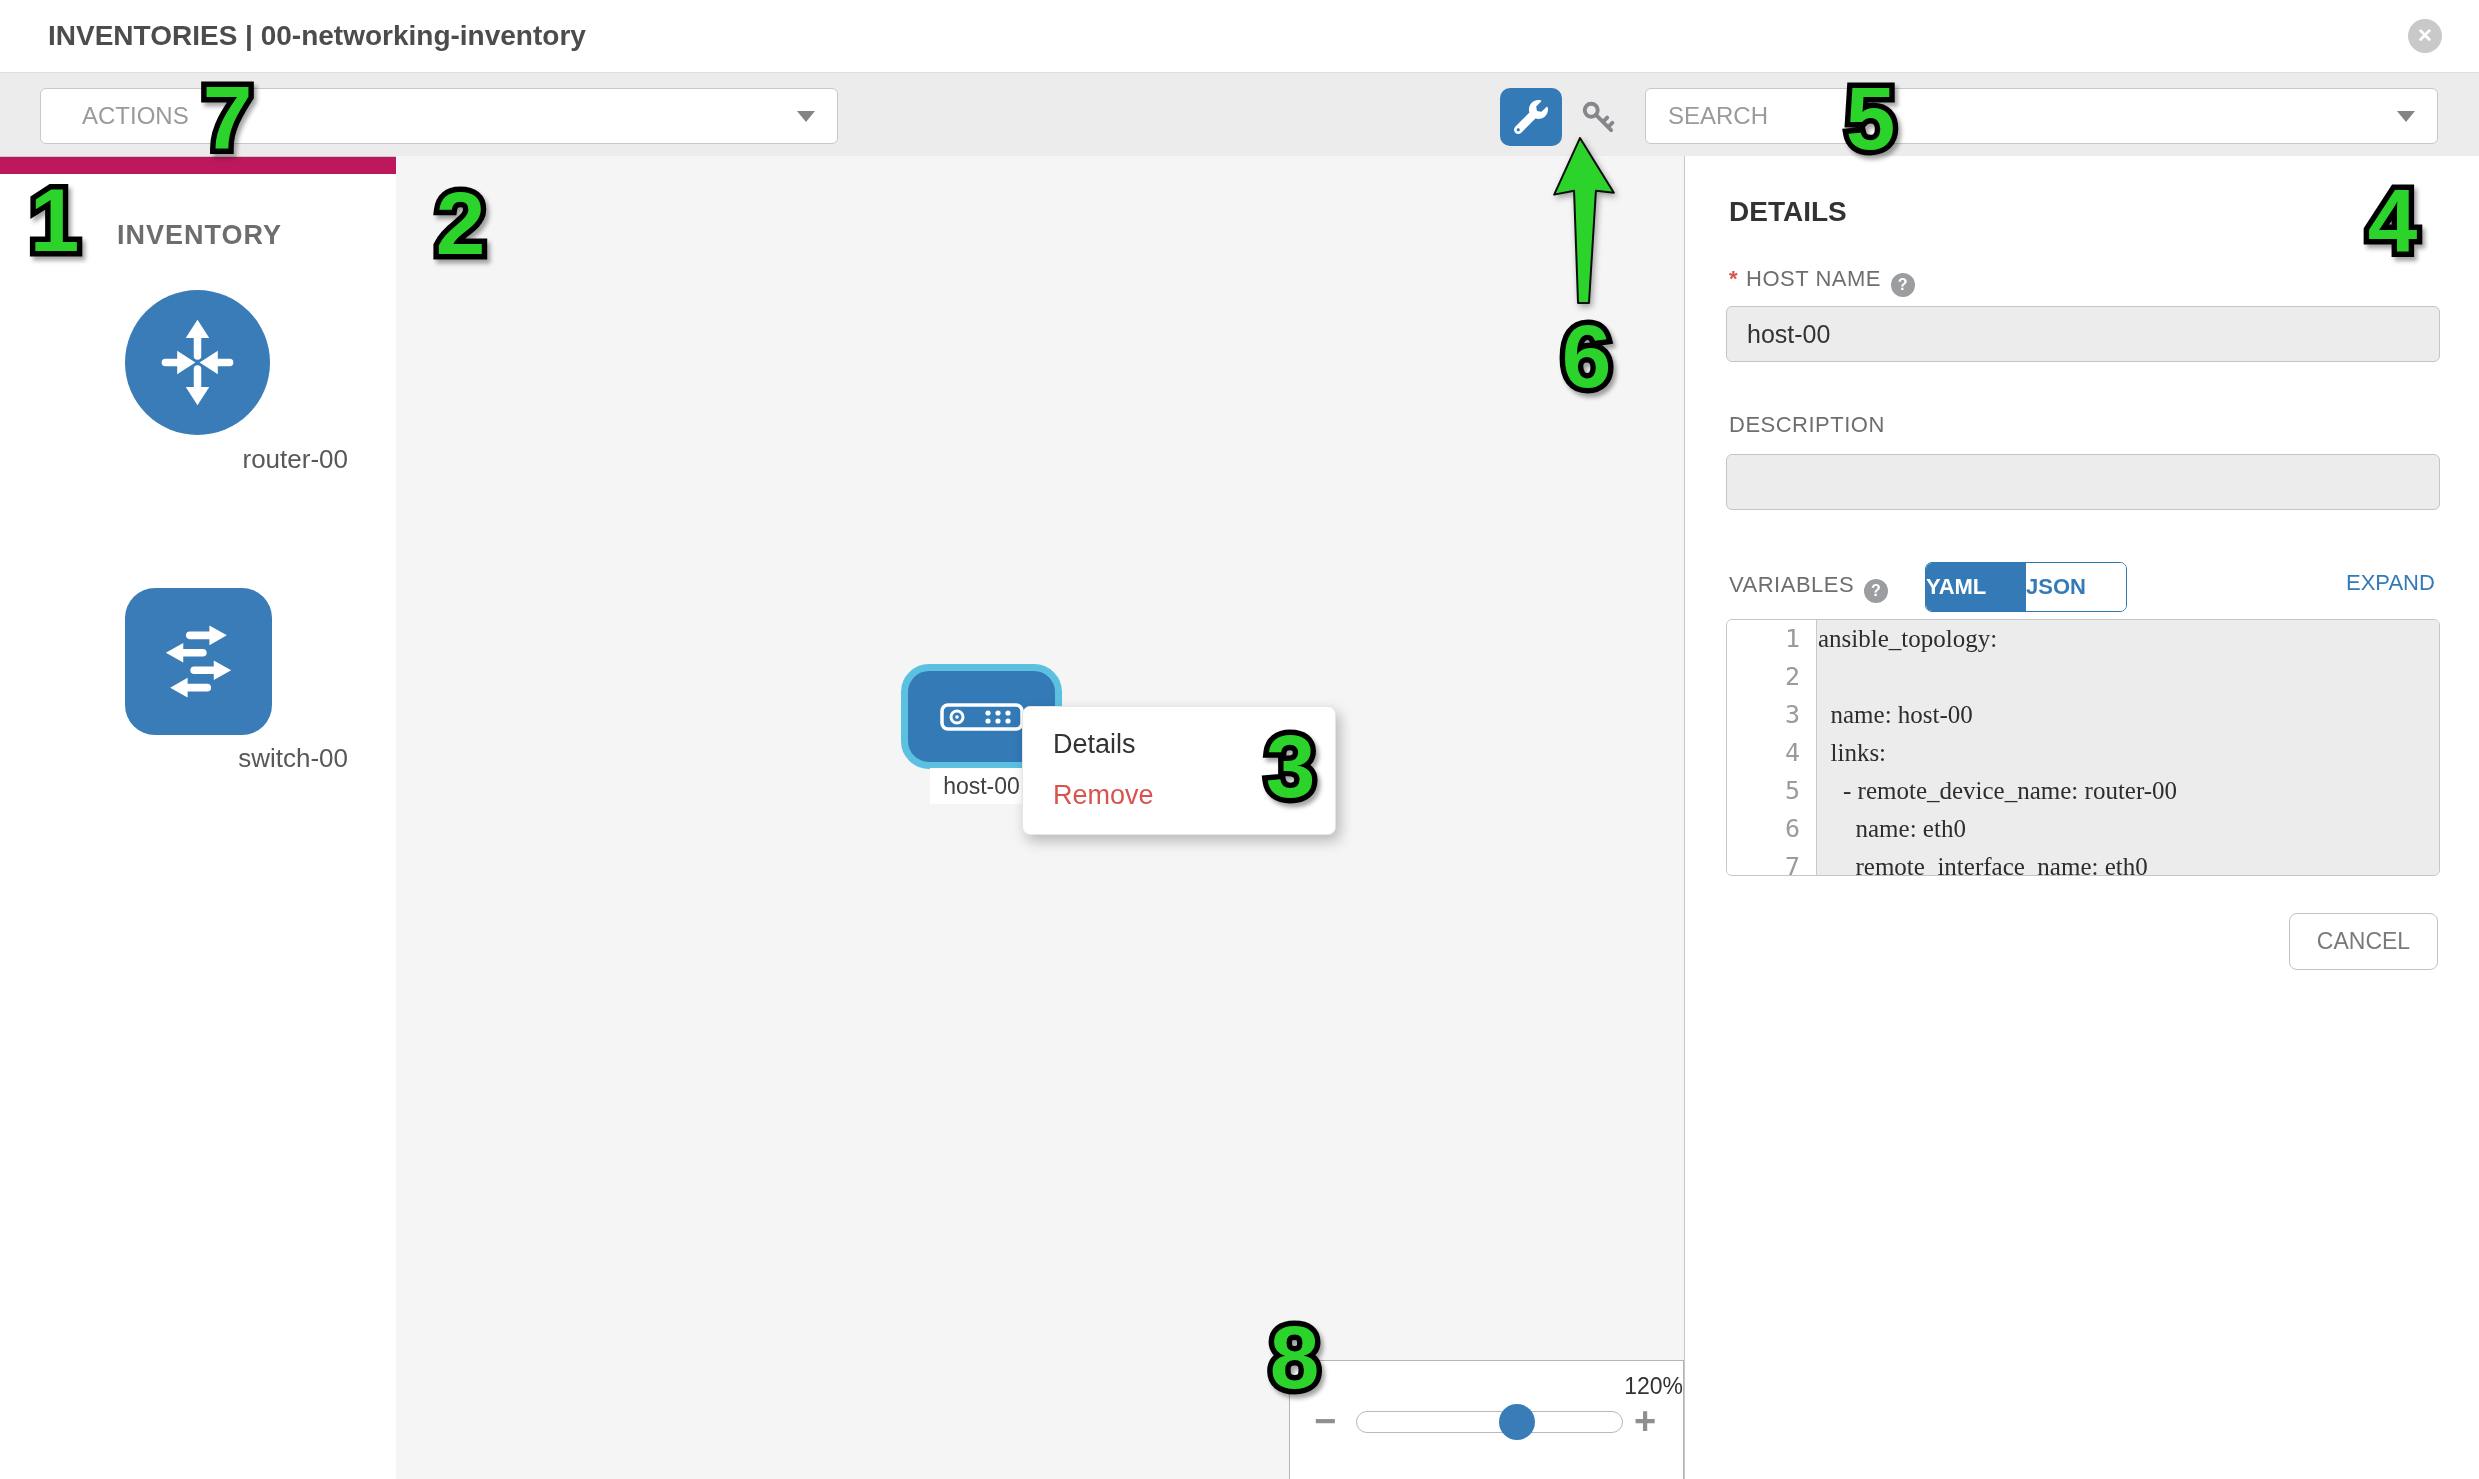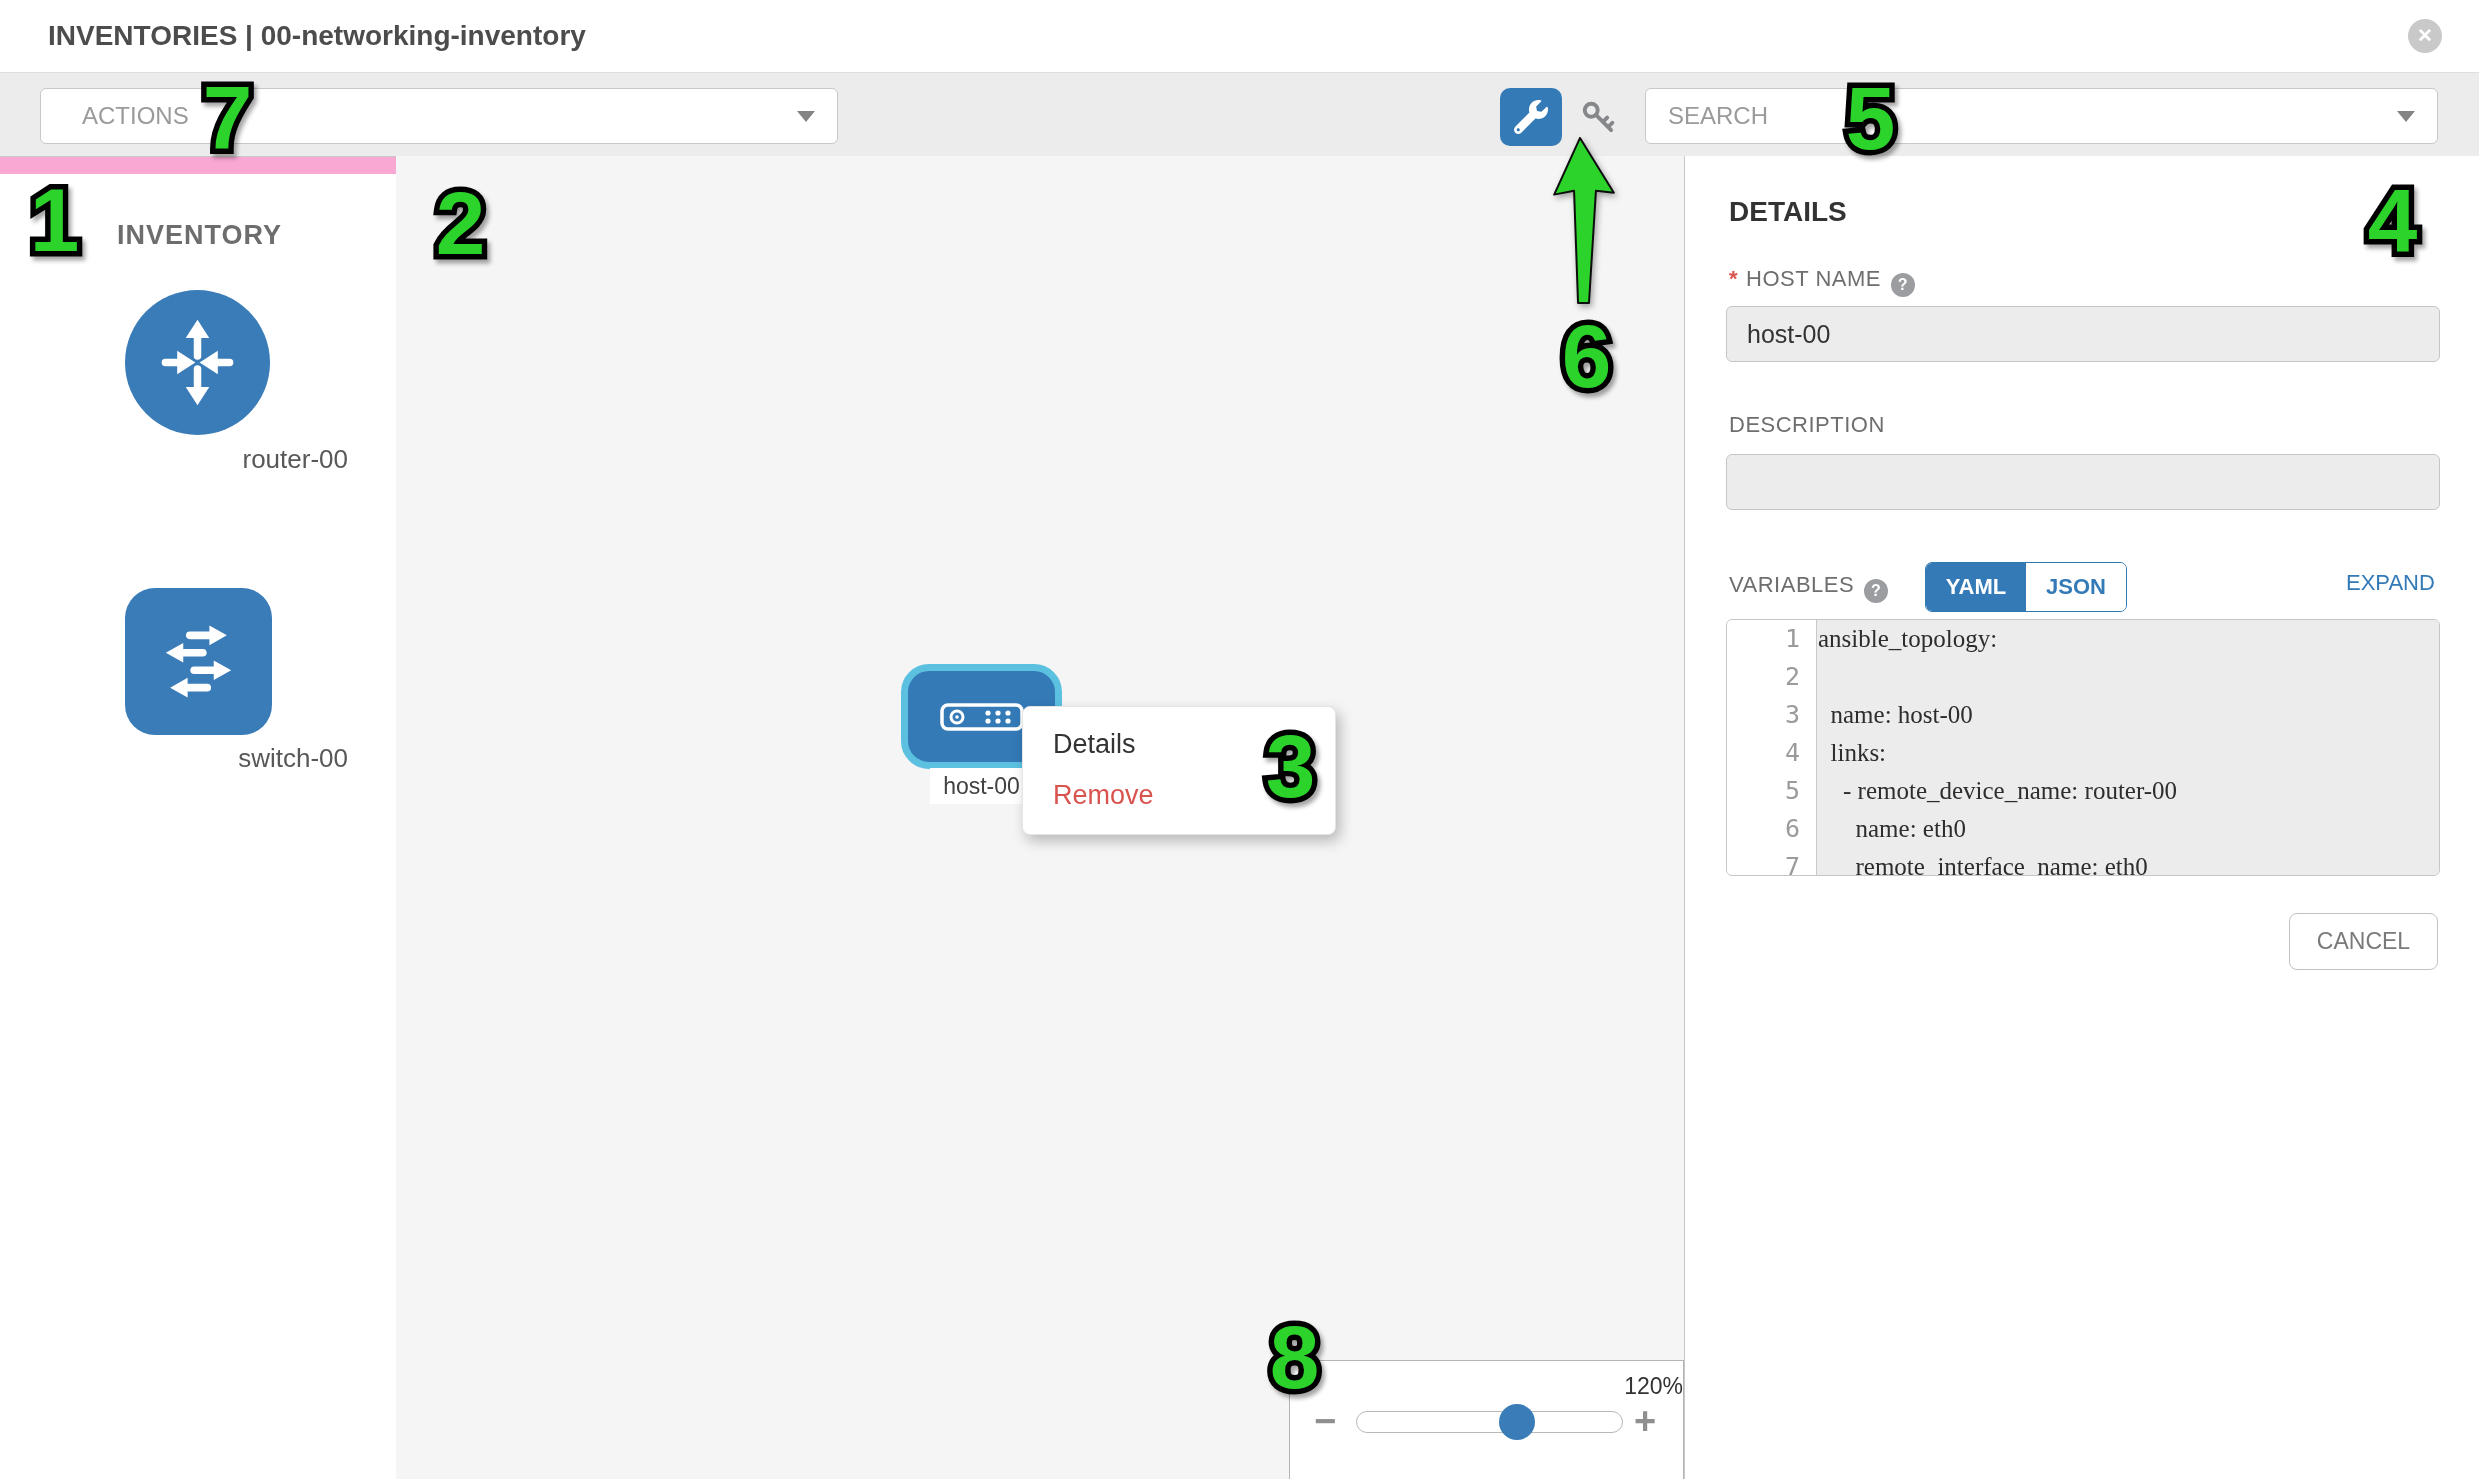--- a/index.html
+++ b/index.html
@@ -1,19 +1,19 @@
 <!DOCTYPE html>
 <html><head>
 <meta charset="utf-8">
 <style>
   * { margin:0; padding:0; box-sizing:border-box; }
   html,body { background:#ffffff; }
   .app {
     position:relative; width:2480px; height:1480px; overflow:hidden;
-    font-family:"Liberation Sans", sans-serif; background:#f9a8d4;
+    font-family:"Liberation Sans", sans-serif; background:#be185d;
   }
   
   .header { position:absolute; left:0; top:0; width:2480px; height:72px; background:#fff; }
   .header-title {
     position:absolute; left:48px; top:0; line-height:72px;
     font-size:28px; font-weight:bold; color:#4c4c4c;
   }
   .close-btn {
     position:absolute; left:2408px; top:19px; width:34px; height:34px;
     border-radius:50%; background:#c9c9c9; color:#fff; font-size:19px; font-weight:bold;
@@ -109,21 +109,21 @@
   .text-input {
     position:absolute; left:41px; width:714px; height:56px;
     background:#ececec; border:1px solid #c6c6c6; border-radius:6px;
     font-size:25px; color:#333; padding:0 20px; font-family:"Liberation Sans",sans-serif;
   }
   .toggle {
     position:absolute; left:240px; top:406px; height:50px; display:flex;
     border:1px solid #2e79b0; border-radius:7px; overflow:hidden;
   }
   .toggle-seg {
-    width:100px; text-align:center; line-height:48px; font-size:22px; font-weight:bold; cursor:pointer;
+    width:100px; line-height:48px; font-size:22px; font-weight:bold; cursor:pointer;
   }
   .toggle-seg.active { background:#337ab7; color:#fff; }
   .toggle-seg.inactive { background:#fff; color:#337ab7; }
   .expand-link { position:absolute; left:661px; top:414px; font-size:22px; color:#337ab7; cursor:pointer; }
   .code-editor {
     position:absolute; left:41px; top:463px; width:714px; height:257px;
     border:1px solid #c6c6c6; border-radius:6px; overflow:hidden; background:#ececec;
   }
   .code-row { display:flex; height:38px; }
   .code-num {

